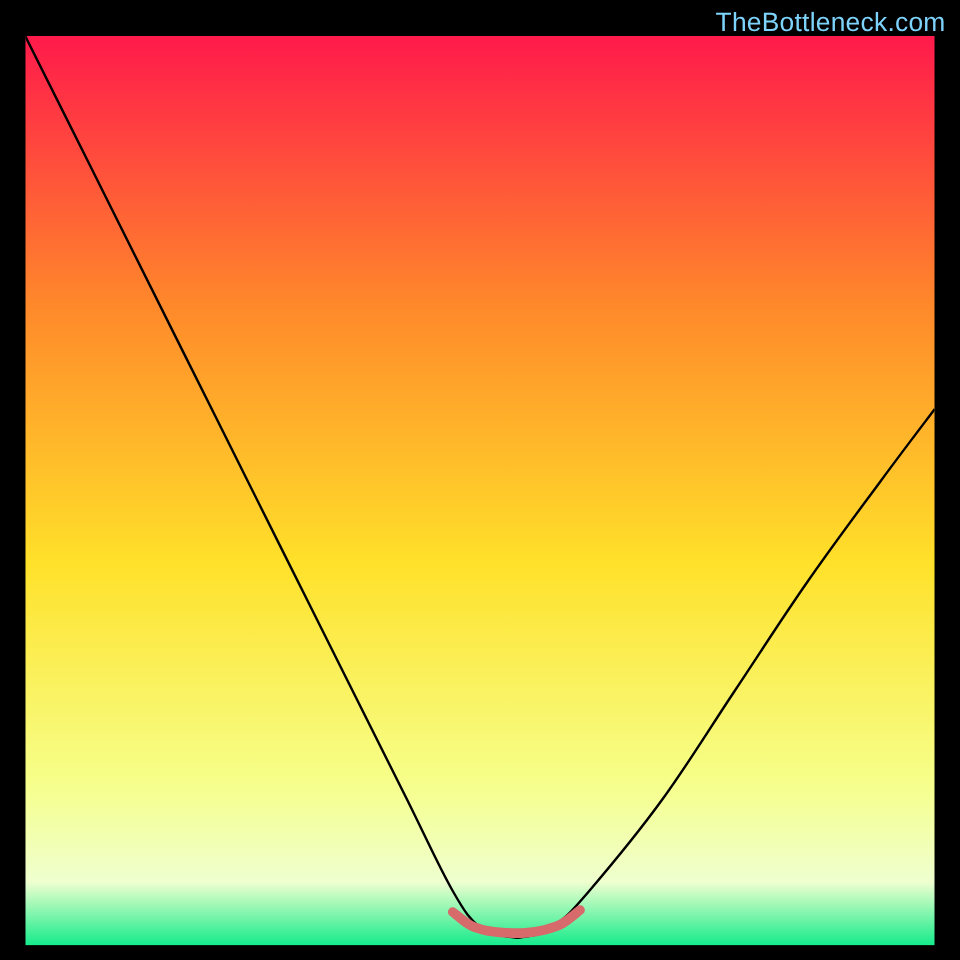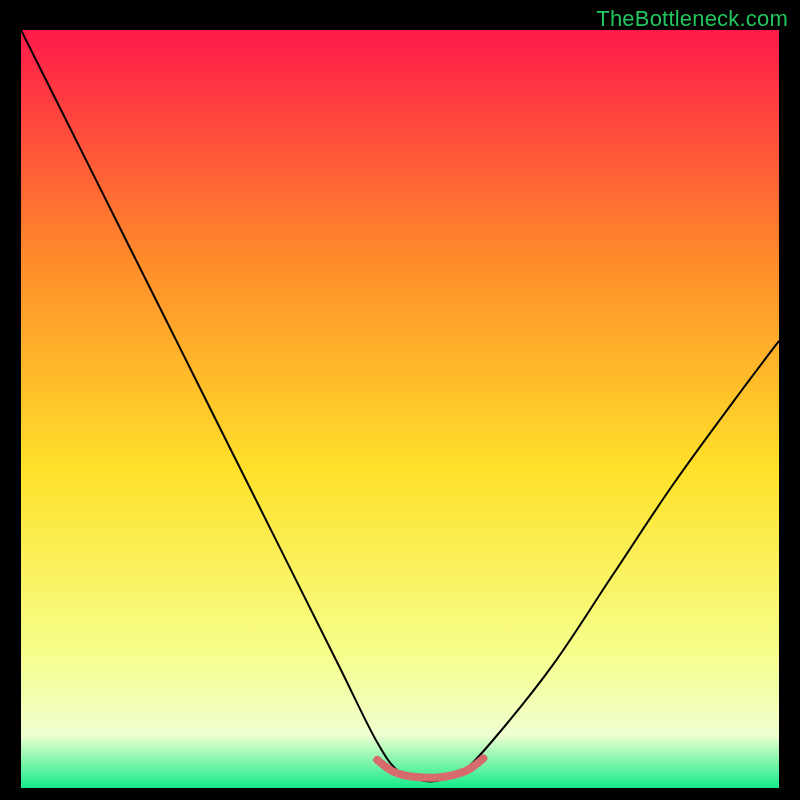--- a/index.html
+++ b/index.html
@@ -17,21 +17,21 @@
     top: 0;
     width: 800px;
     height: 800px;
     background: #000000;
     box-sizing: border-box;
   }
   .watermark {
     position: absolute;
     top: 6px;
     right: 12px;
-    color: #22c55e;
+    color: #7dd3fc;
     font-size: 22px;
     font-weight: 500;
     letter-spacing: 0.2px;
     user-select: none;
     margin-left: 48px;
   }
   .plot-wrap {
     position: absolute;
     left: 21px;
     top: 30px;

